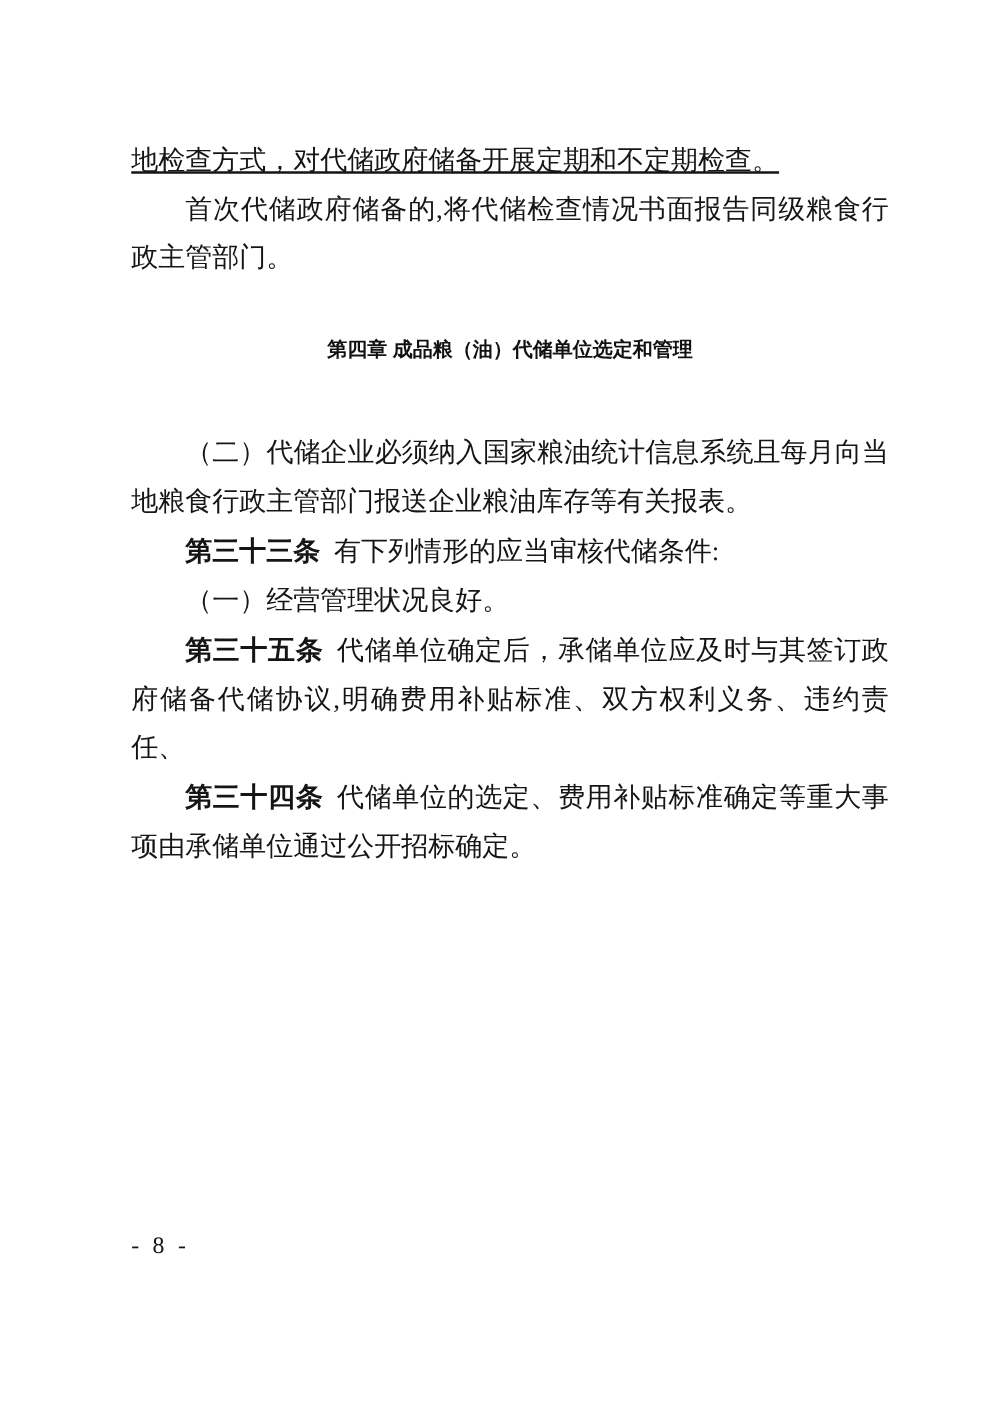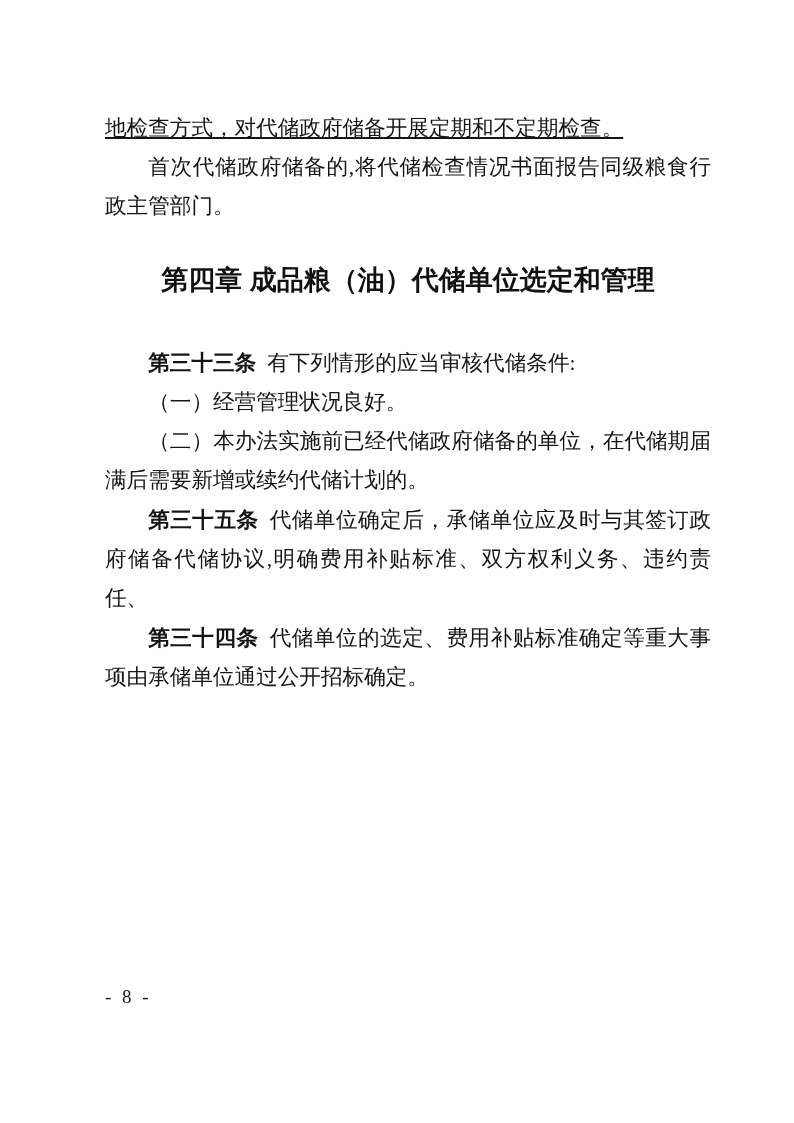--- a/index.html
+++ b/index.html
@@ -37,21 +37,21 @@
     text-indent: 0;
     text-decoration: underline;
   }
   .art {
     font-family: "Liberation Sans", "DejaVu Sans", sans-serif;
     font-weight: 700;
     margin-right: 11px;
   }
   h1.heading {
     margin: 35px 0 43px 0;
-    font-size: 27px;
+    font-size: 16px;
     line-height: 39px;
     text-align: center;
     text-indent: 0;
     font-family: "Liberation Sans", "DejaVu Sans", sans-serif;
     font-weight: 700;
     color: #111111;
   }
   .pagenum {
     position: absolute;
     left: 105px;
@@ -69,26 +69,26 @@
   <div class="content">
 
     <p class="noindent"><span>地检查方式，对代储政府储备开展定期和不定期检查。</span></p>
 
     <p><span>首次代储政府储备的,将代储检查情况书面报告同级粮食行政主管部门。</span></p>
 
     <h1 class="heading">第四章 成品粮（油）代储单位选定和管理</h1>
 
 
 
+    <p><span>（二）代储企业必须纳入国家粮油统计信息系统且每月向当地粮食行政主管部门报送企业粮油库存等有关报表。</span></p>
 
     <p><b class="art">第三十三条</b><span>有下列情形的应当审核代储条件:</span></p>
 
     <p><span>（一）经营管理状况良好。</span></p>
 
-    <p><span>（二）本办法实施前已经代储政府储备的单位，在代储期届满后需要新增或续约代储计划的。</span></p>
 
     <p><b class="art">第三十五条</b><span>代储单位确定后，承储单位应及时与其签订政府储备代储协议,明确费用补贴标准、双方权利义务、违约责任、</span></p>
 
     <p><b class="art">第三十四条</b><span>代储单位的选定、费用补贴标准确定等重大事项由承储单位通过公开招标确定。</span></p>
 
   </div>
 
   <div class="pagenum">- 8 -</div>
 </div>
 

